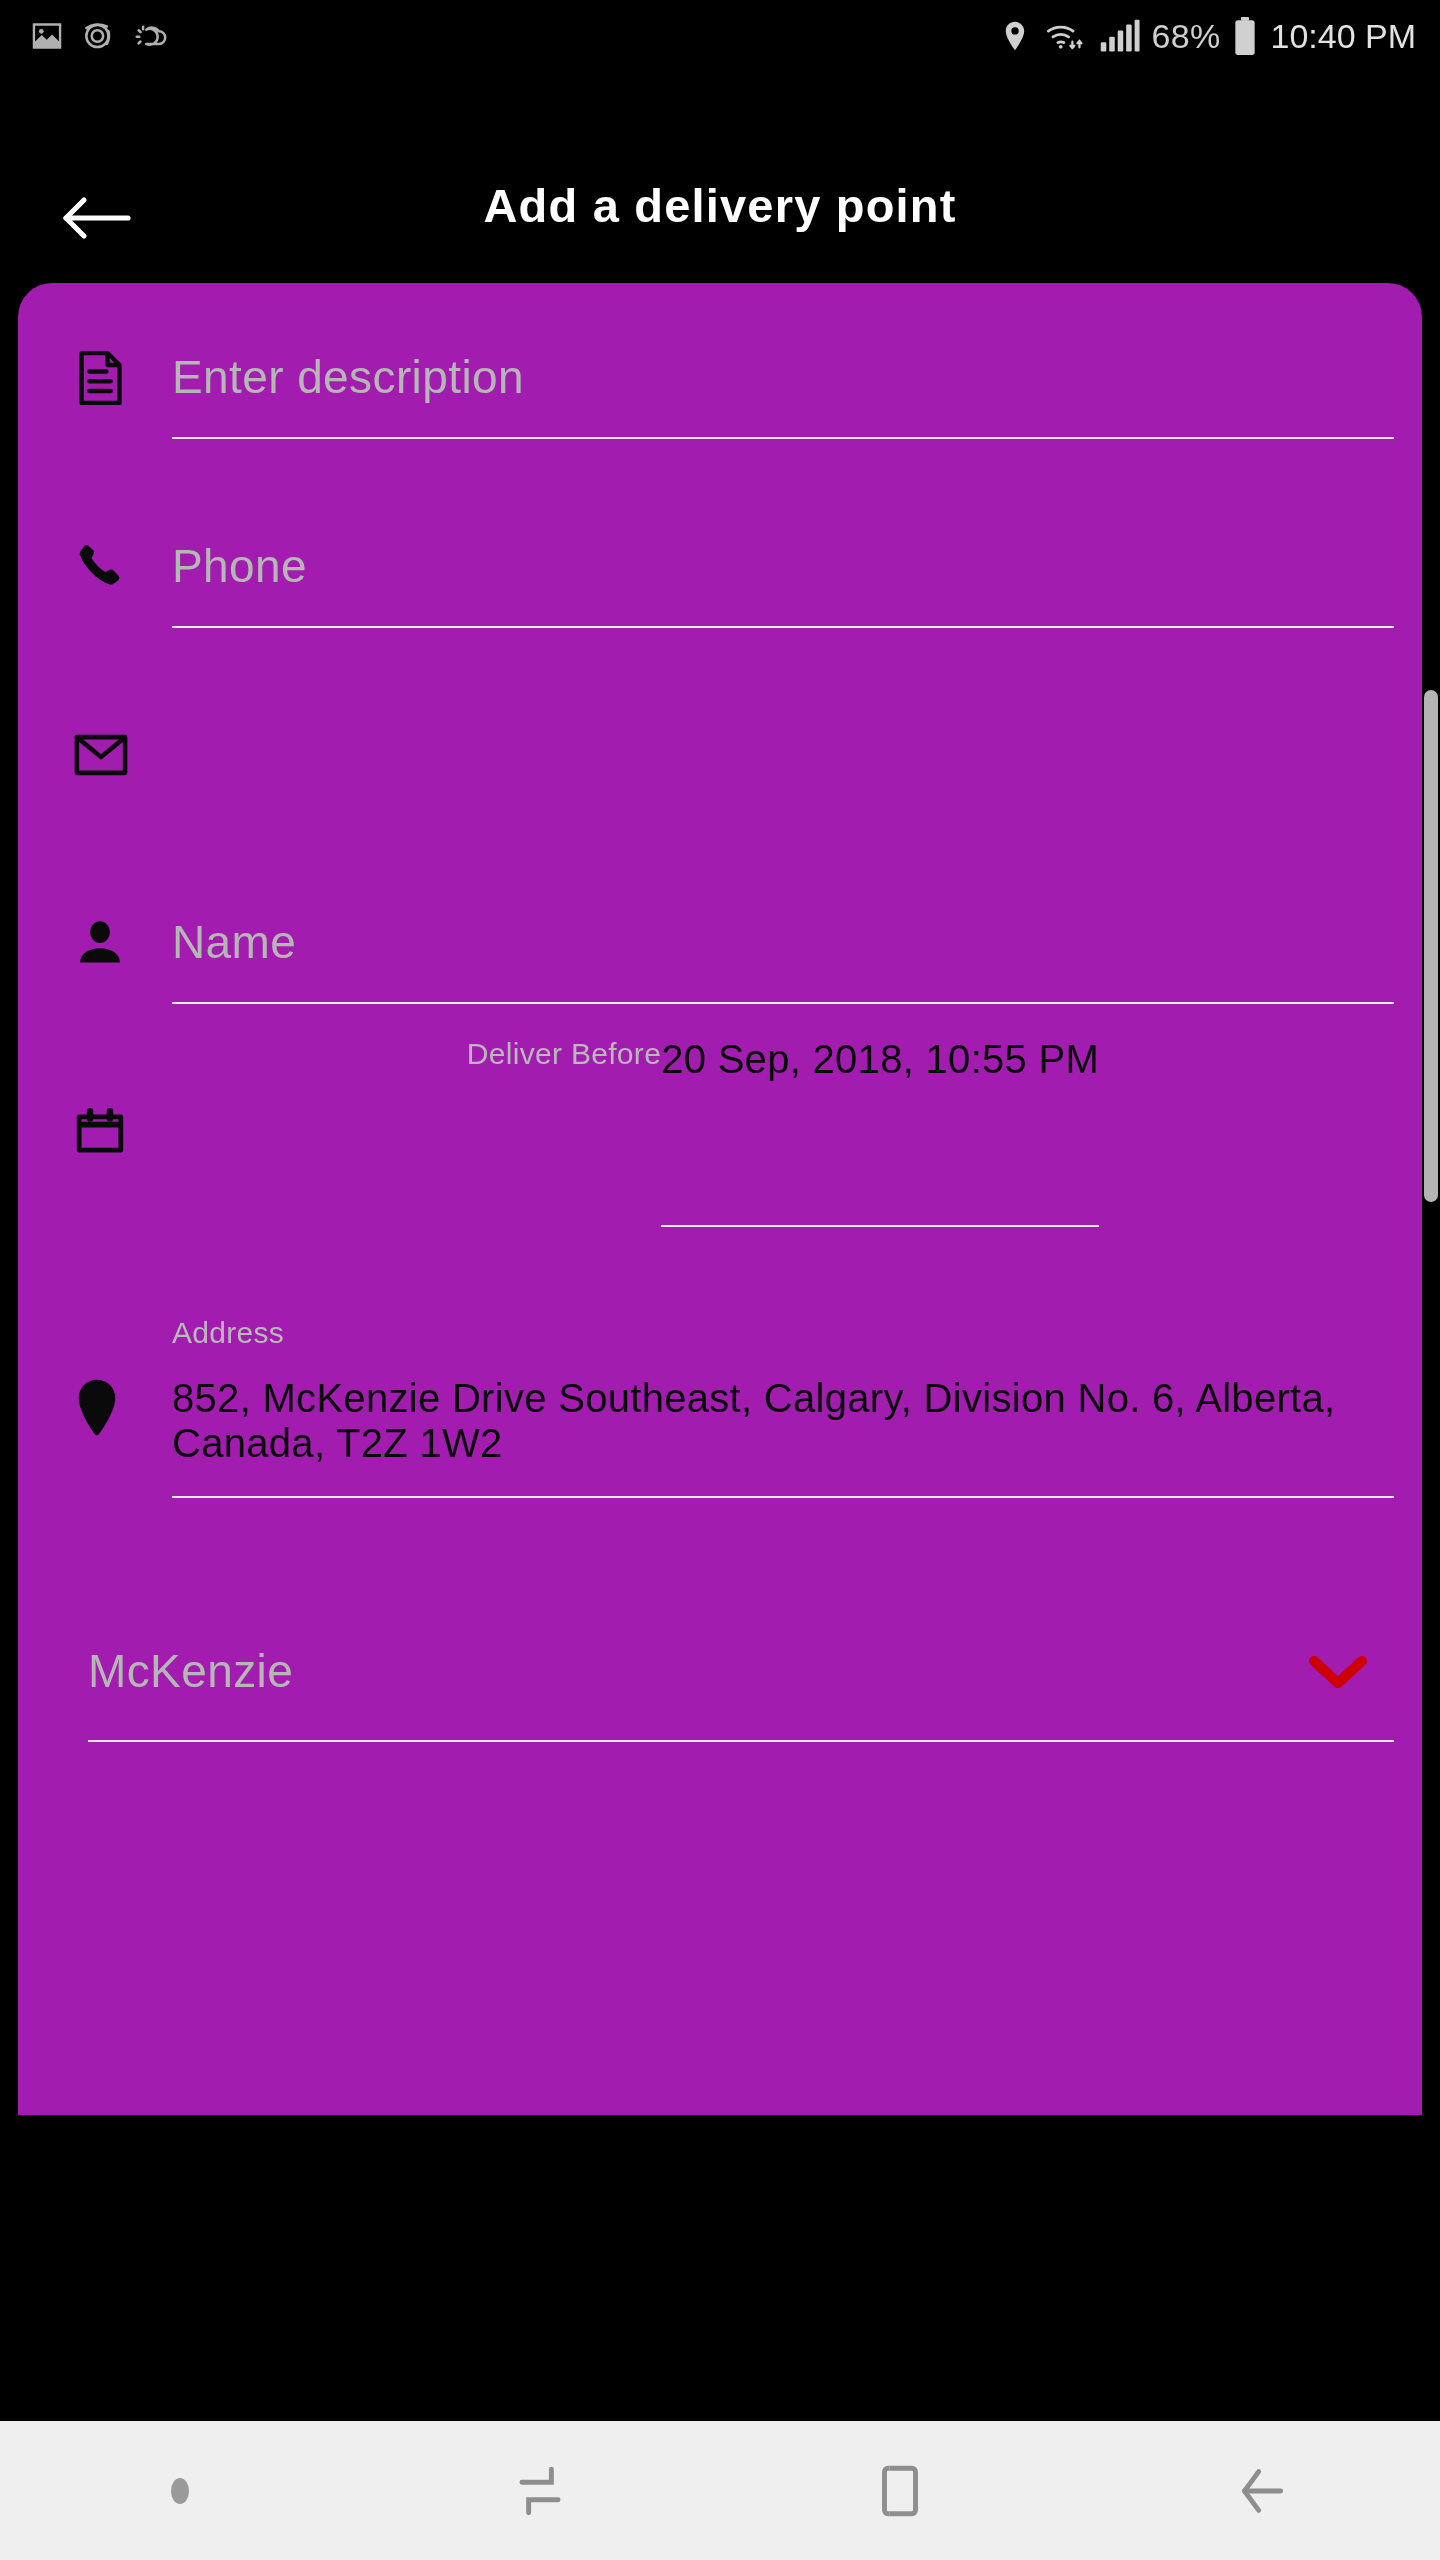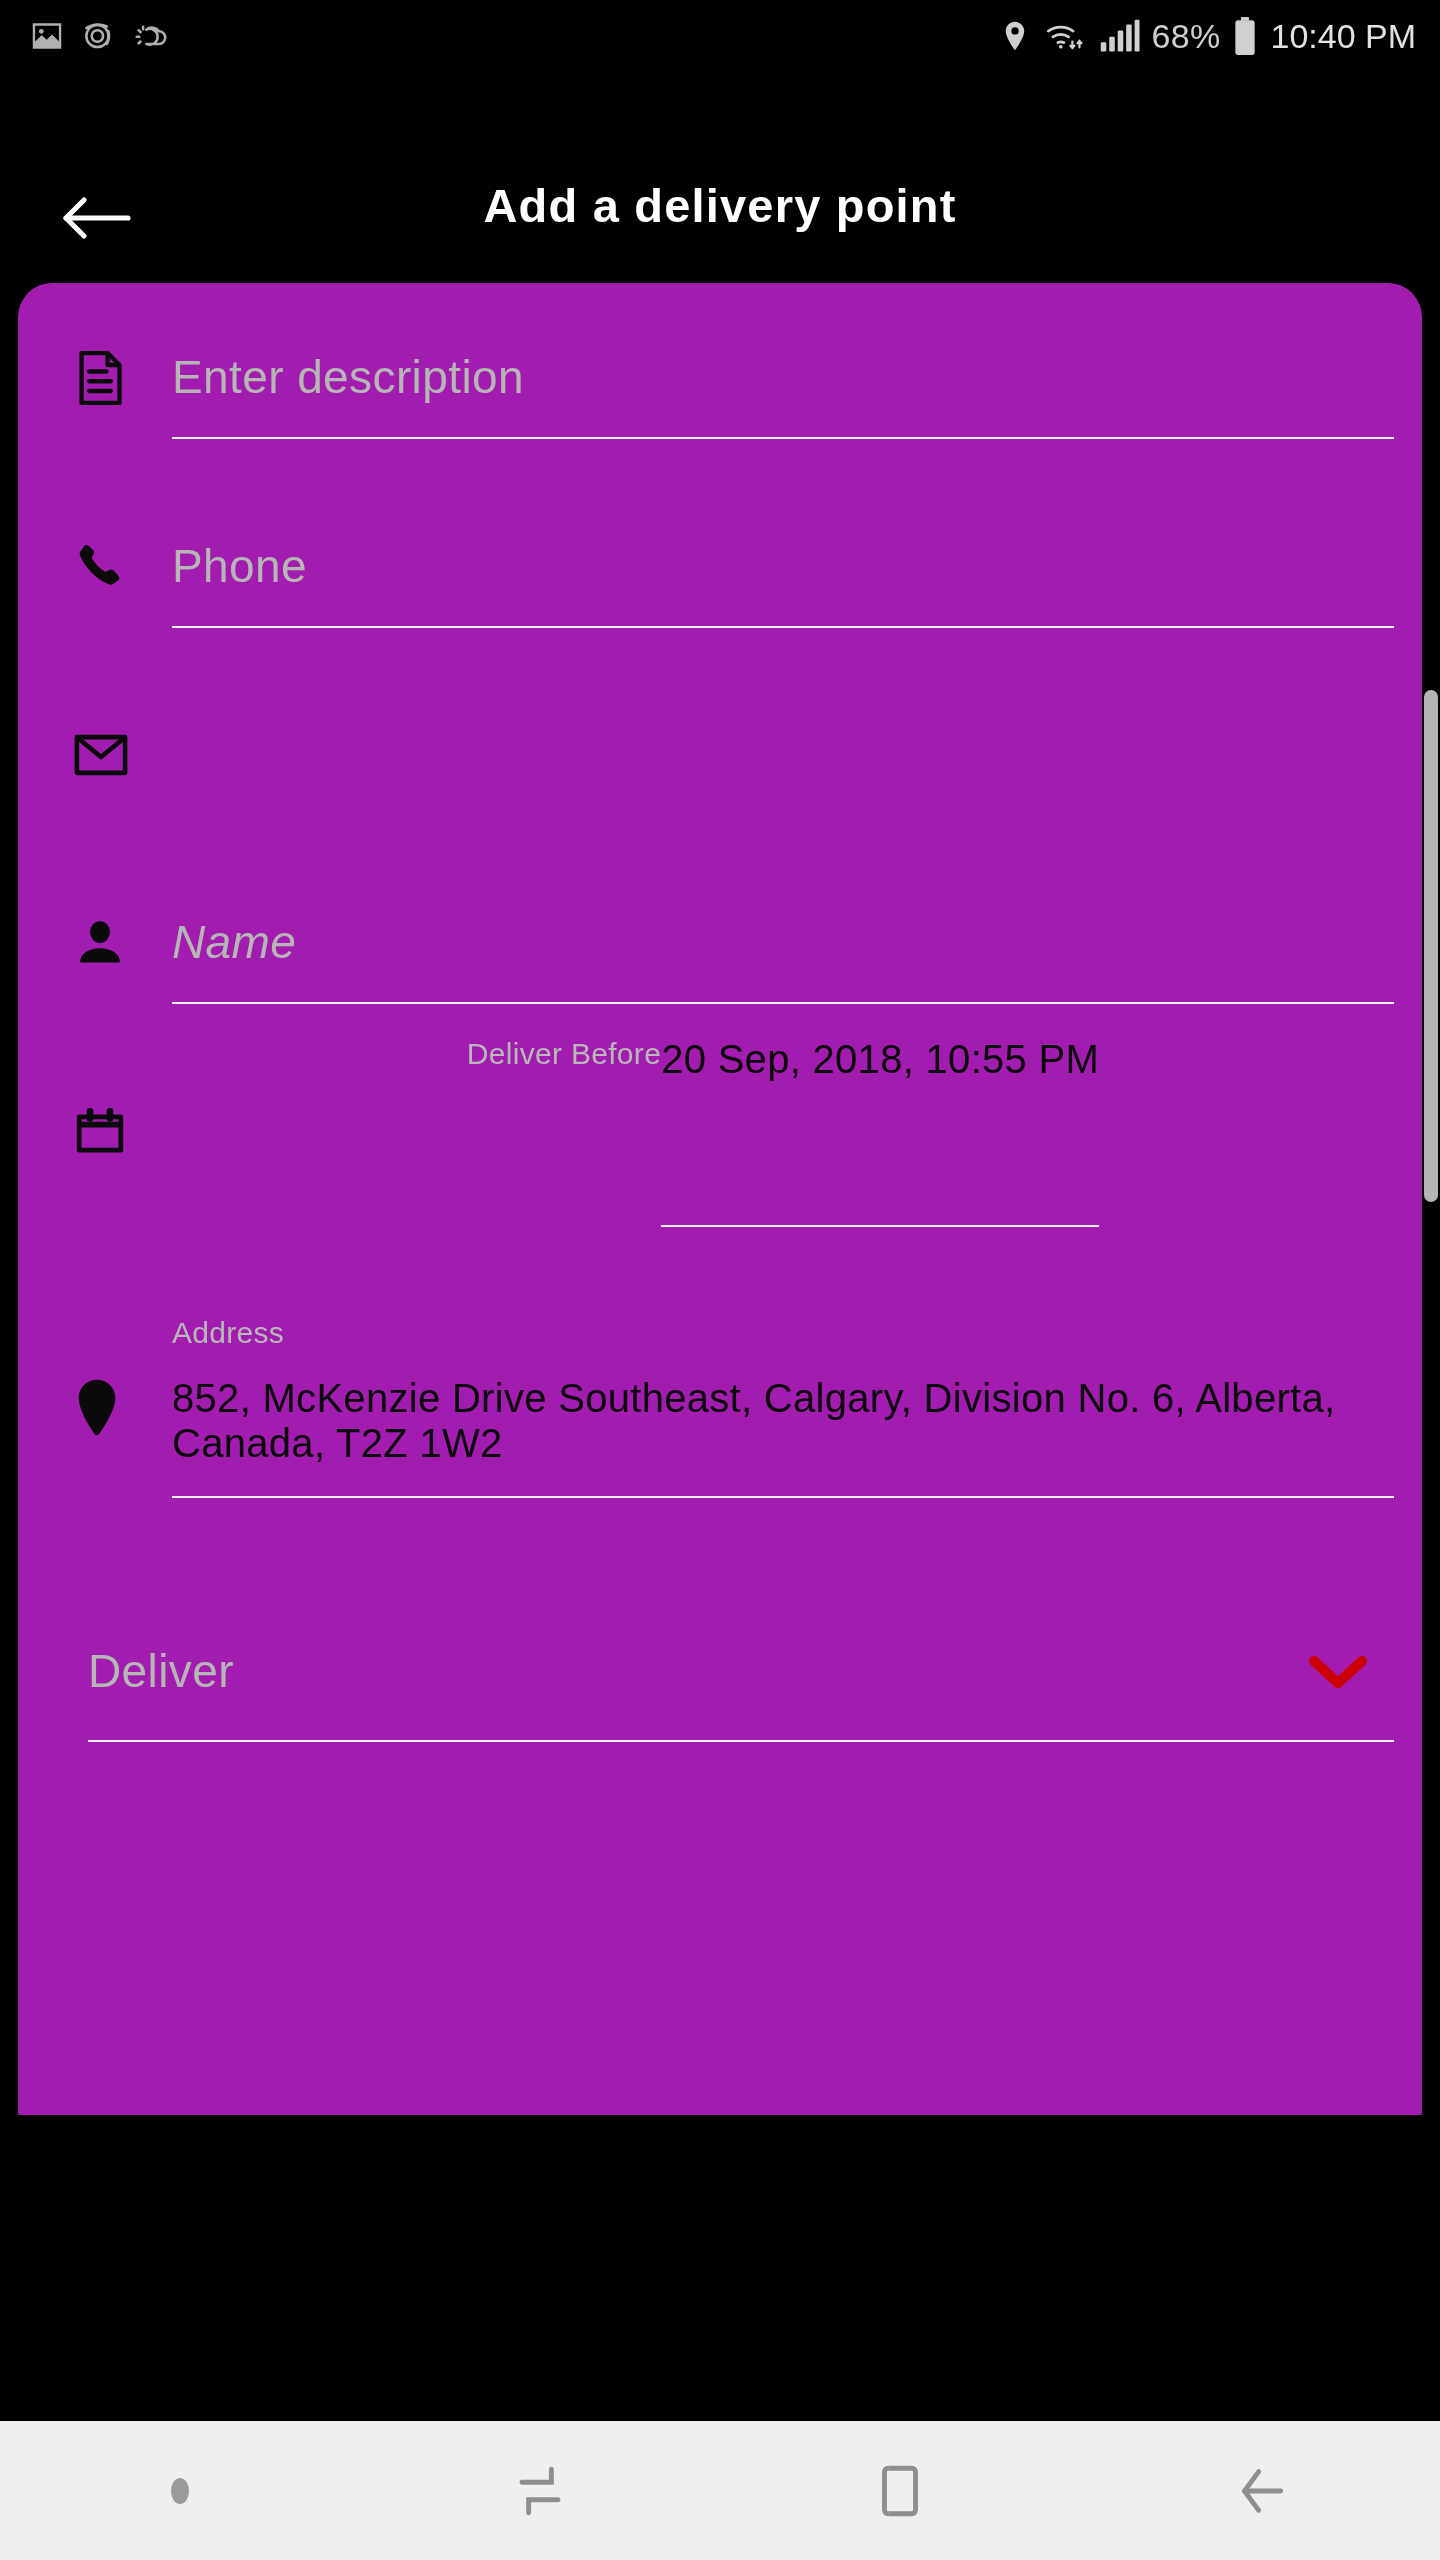--- a/index.html
+++ b/index.html
@@ -77,21 +77,21 @@
   .r-desc .field{ padding-bottom:0; }
   .r-desc .inp{ height:122px; display:flex; align-items:center; }
 
   .r-phone{ height:188px; align-items:center; }
   .r-phone .inp{ height:122px; display:flex; align-items:center; }
 
   .r-email{ height:188px; align-items:center; }
   .r-email .inp{ height:122px; display:flex; align-items:center; }
 
   .r-name{ height:188px; align-items:center; }
-  .r-name .inp{ height:122px; display:flex; align-items:center;font-style:italic; }
+  .r-name .inp{ height:122px; display:flex; align-items:center; }
 
   .r-date{ height:190px; align-items:center; }
   .r-date .field{ display:flex; flex-direction:row; justify-content:center; height:190px; }
   .r-date .lbl{ margin-bottom:22px; }
   .r-date .valline{ padding-bottom:34px; }
 
   .r-addr{ height:360px; align-items:center; }
   .r-addr .field{ display:flex; flex-direction:column; justify-content:center; height:360px; }
   .r-addr .lbl{ margin-bottom:26px; }
   .r-addr .valline{ padding-bottom:30px; }
@@ -285,21 +285,21 @@
         <div class="field">
           <div class="lbl">Address</div>
           <div class="valline underline">
             <span class="val">852, McKenzie Drive Southeast, Calgary, Division No. 6, Alberta, Canada, T2Z 1W2</span>
           </div>
         </div>
       </div>
 
       <div class="row r-tmpl">
         <div class="field underline">
-          <span class="ph">Deliver</span>
+          <span class="ph">McKenzie</span>
           <span class="chev">
             <svg width="64" height="40" viewBox="0 0 32 20" fill="none" stroke="#cc0000" stroke-width="5" stroke-linecap="round" stroke-linejoin="round">
               <path d="M4 5l12 11L28 5"></path>
             </svg>
           </span>
         </div>
       </div>
 
     </div>
   </div>

